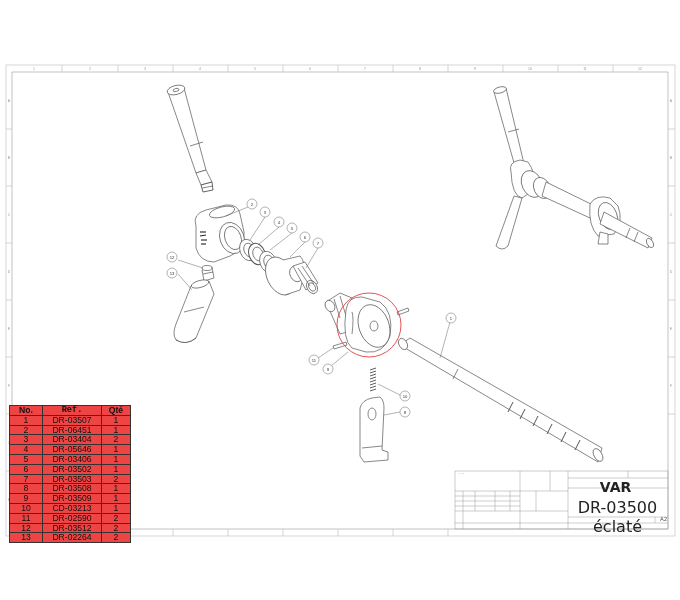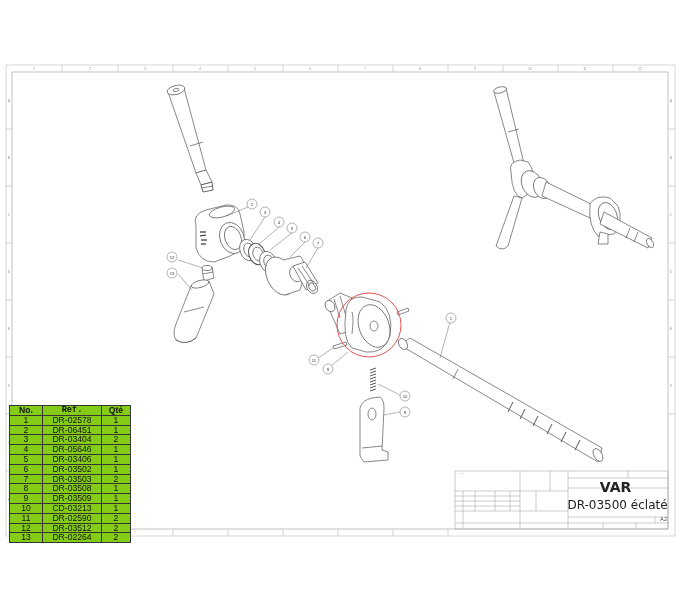--- a/index.html
+++ b/index.html
@@ -1,25 +1,25 @@
 <!DOCTYPE html>
 <html><head>
 <meta charset="utf-8">
 <style>
   html, body { margin: 0; padding: 0; background: #ffffff; }
   body { width: 680px; height: 600px; position: relative; overflow: hidden; font-family: "Liberation Sans", sans-serif; }
   #sheet { position: absolute; left: 0; top: 0; width: 680px; height: 600px; }
   svg text { font-family: "Liberation Sans", sans-serif; }
-  .bom { position: absolute; left: 9px; top: 405px; border-collapse: collapse; font-family: "Liberation Sans", sans-serif; font-size: 8.6px; color: #111; background: #84cc16; }
+  .bom { position: absolute; left: 9px; top: 405px; border-collapse: collapse; font-family: "Liberation Sans", sans-serif; font-size: 8.6px; color: #111; background: #ef4444; }
   .bom th, .bom td { border: 1px solid #333; padding: 0 2px; height: 8.8px; line-height: 8.8px; text-align: center; }
   .bom th { font-weight: bold; }
   .bom .c-no { width: 28px; }
   .bom .c-ref { width: 54px; font-family: Liberation Mono, monospace; }
   .bom .c-qte { width: 24px; }
-  .tb-title { position: absolute; left: 560px; top: 498px; width: 115px; text-align: center; font-family: "DejaVu Sans", sans-serif; font-size: 12px; color: #222; }
+  .tb-title { position: absolute; left: 560px; top: 498px; width: 115px; text-align: center; font-family: "DejaVu Sans", sans-serif; font-size: 16px; color: #222; }
   .tb-company { position: absolute; left: 568px; top: 479px; width: 95px; text-align: center; font-family: "DejaVu Sans", sans-serif; font-weight: bold; font-size: 14px; color: #222; }
   .tb-size { position: absolute; left: 660px; top: 516px; font-family: "DejaVu Sans", sans-serif; font-size: 5.5px; color: #555; }
   .tiny { font-size: 2.8px; fill: #777; }
 </style>
 </head>
 <body>
 
 <svg id="sheet" width="680" height="600" viewBox="0 0 680 600" xmlns="http://www.w3.org/2000/svg">
 
   <g fill="none" stroke="#bbb" stroke-width="0.6">
@@ -328,21 +328,21 @@
   <thead>
     <tr>
       <th class="c-no">No.</th>
       <th class="c-ref">Ref.</th>
       <th class="c-qte">Qté</th>
     </tr>
   </thead>
   <tbody>
     <tr>
         <td>1</td>
-        <td>DR-02578</td>
+        <td>DR-03507</td>
         <td>1</td>
       </tr>
     <tr>
         <td>2</td>
         <td>DR-06451</td>
         <td>1</td>
       </tr>
     <tr>
         <td>3</td>
         <td>DR-03404</td>

